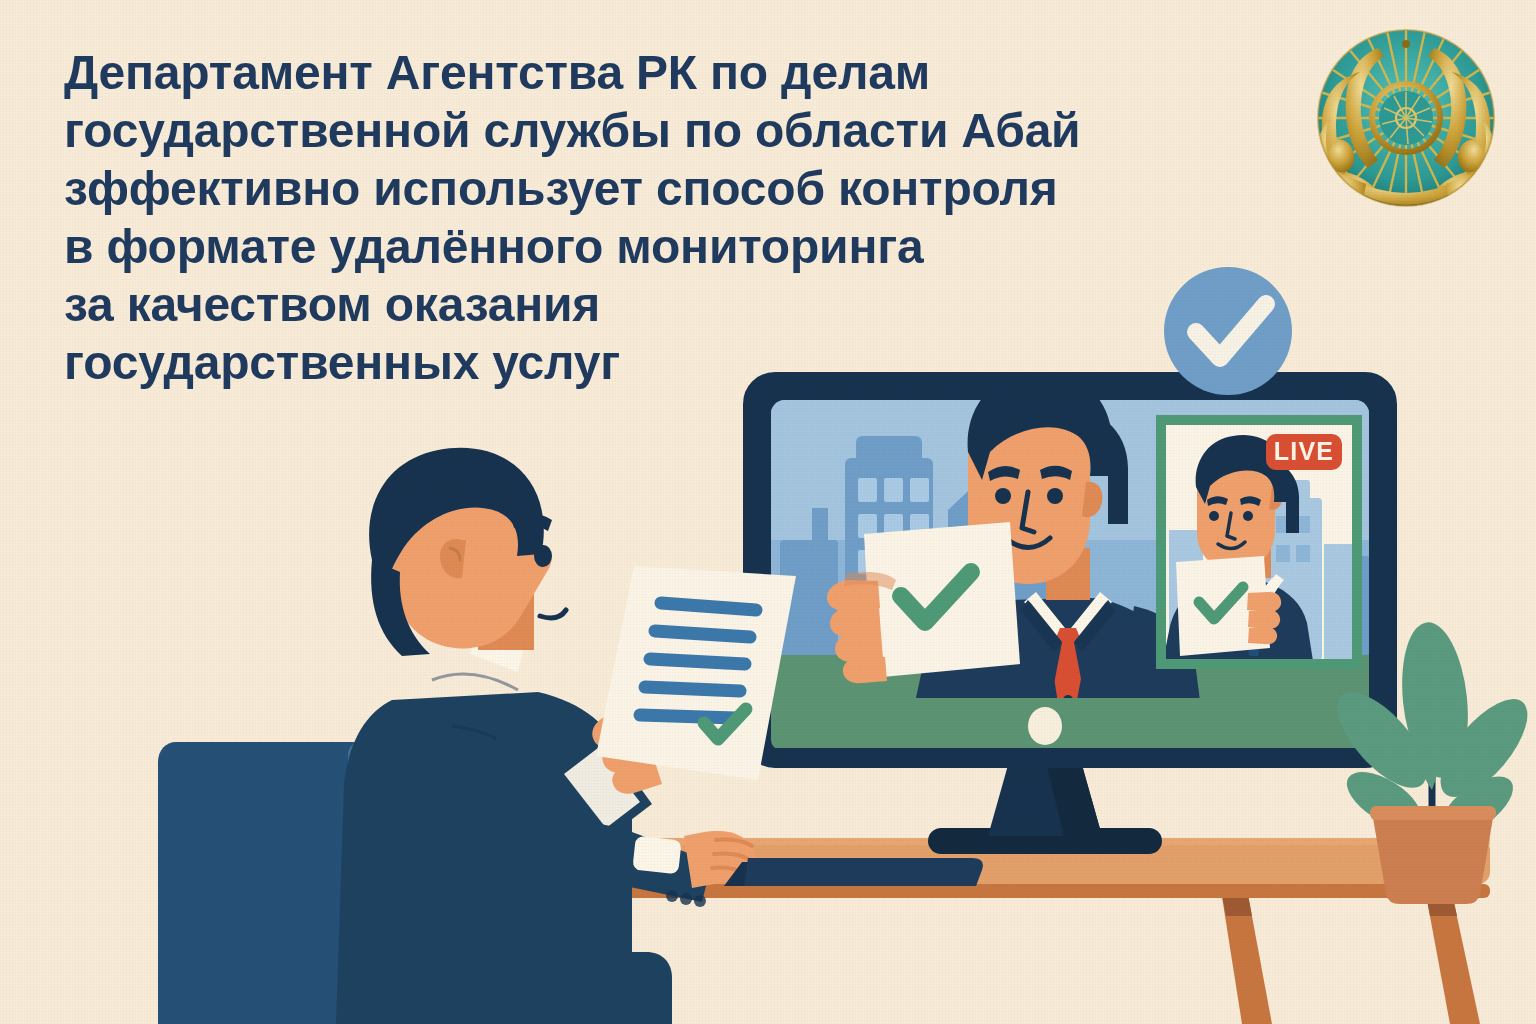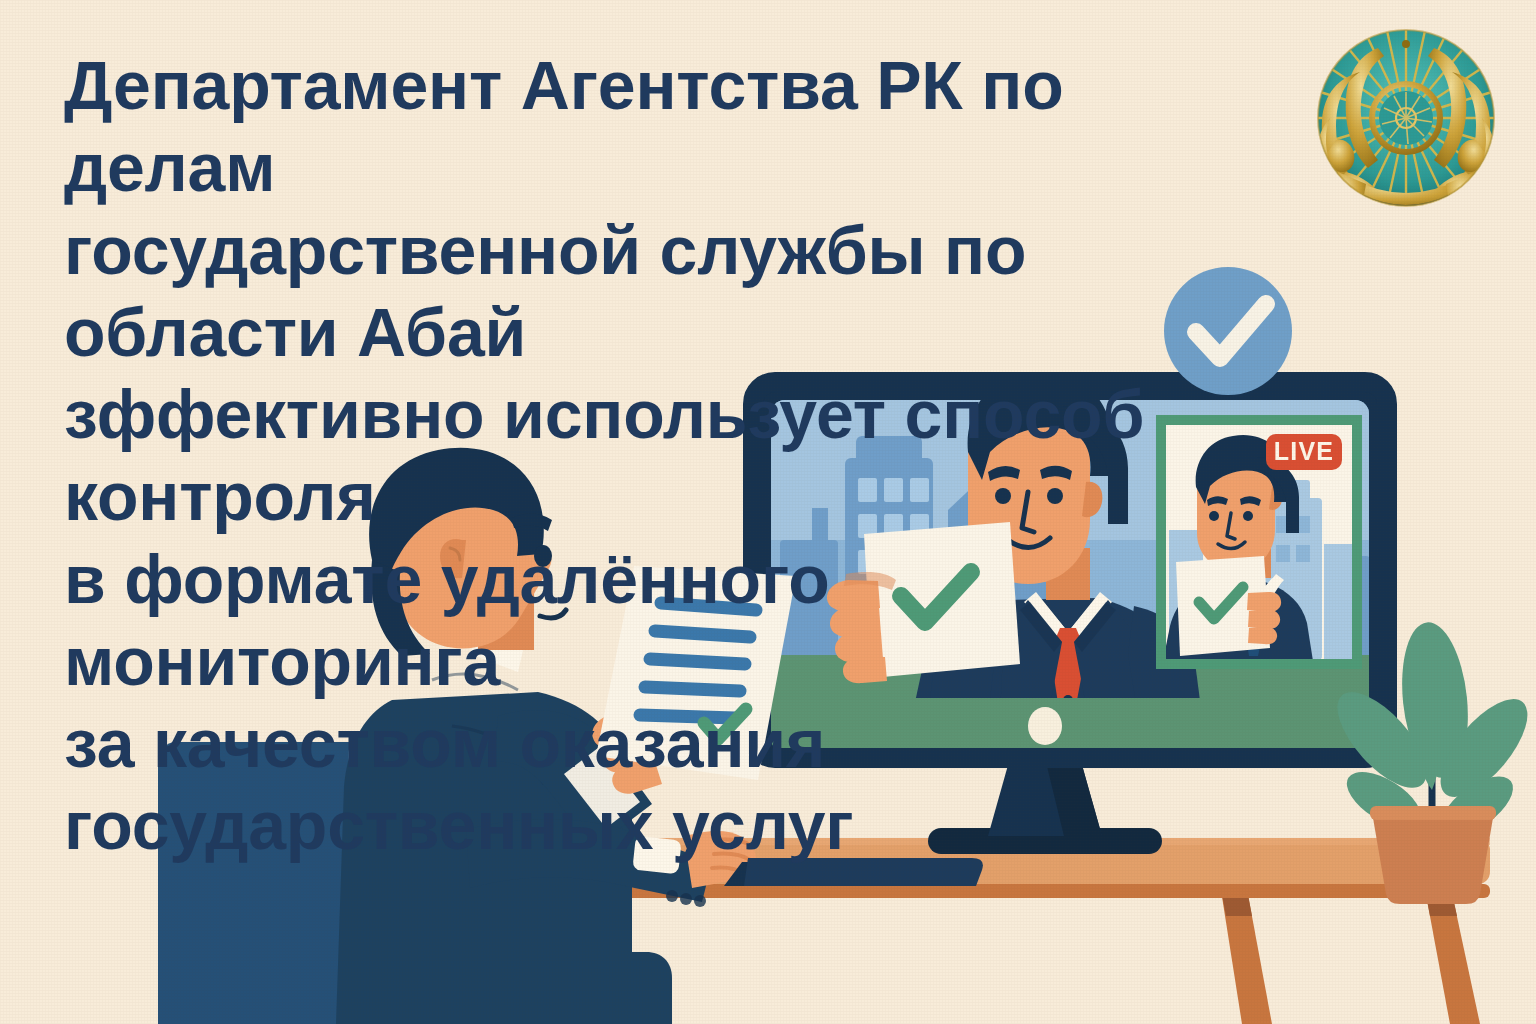--- a/index.html
+++ b/index.html
@@ -19,21 +19,21 @@
 
   
   #headline {
     position: absolute;
     left: 64px;
     top: 44px;
     width: 1120px;
     z-index: 40;
     color: #1f3a5f;
     font-weight: 700;
-    font-size: 68px;
+    font-size: 48px;
     line-height: 1.21;
     letter-spacing: -0.2px;
     white-space: pre-line;
   }
 
   
   #emblem-wrap {
     position: absolute;
     left: 1316px;
     top: 22px;

